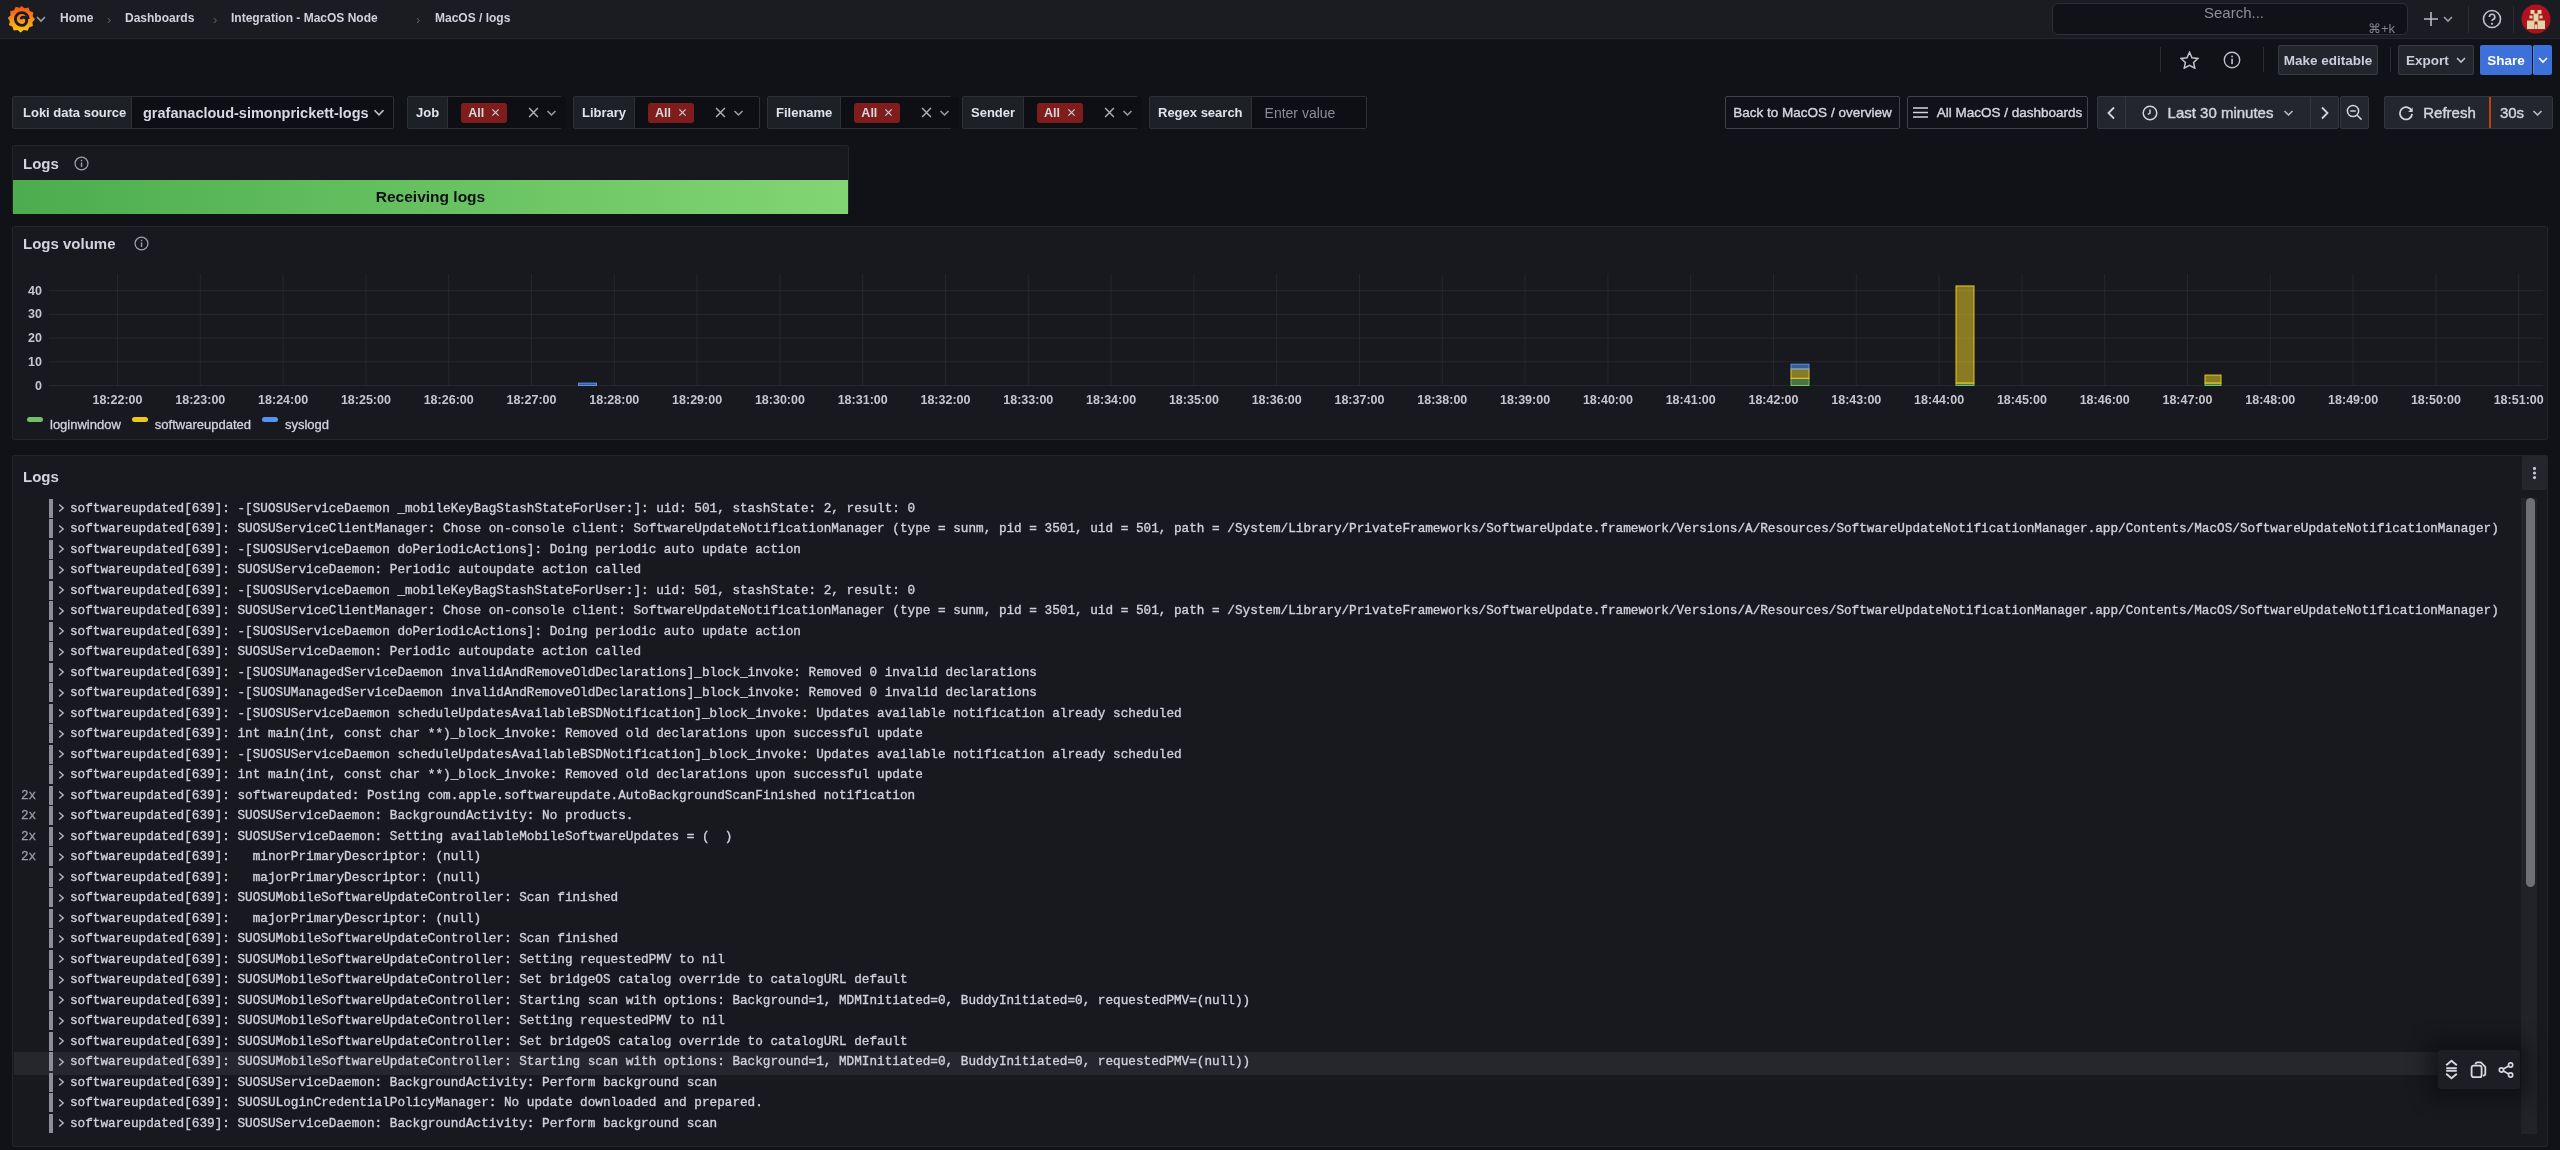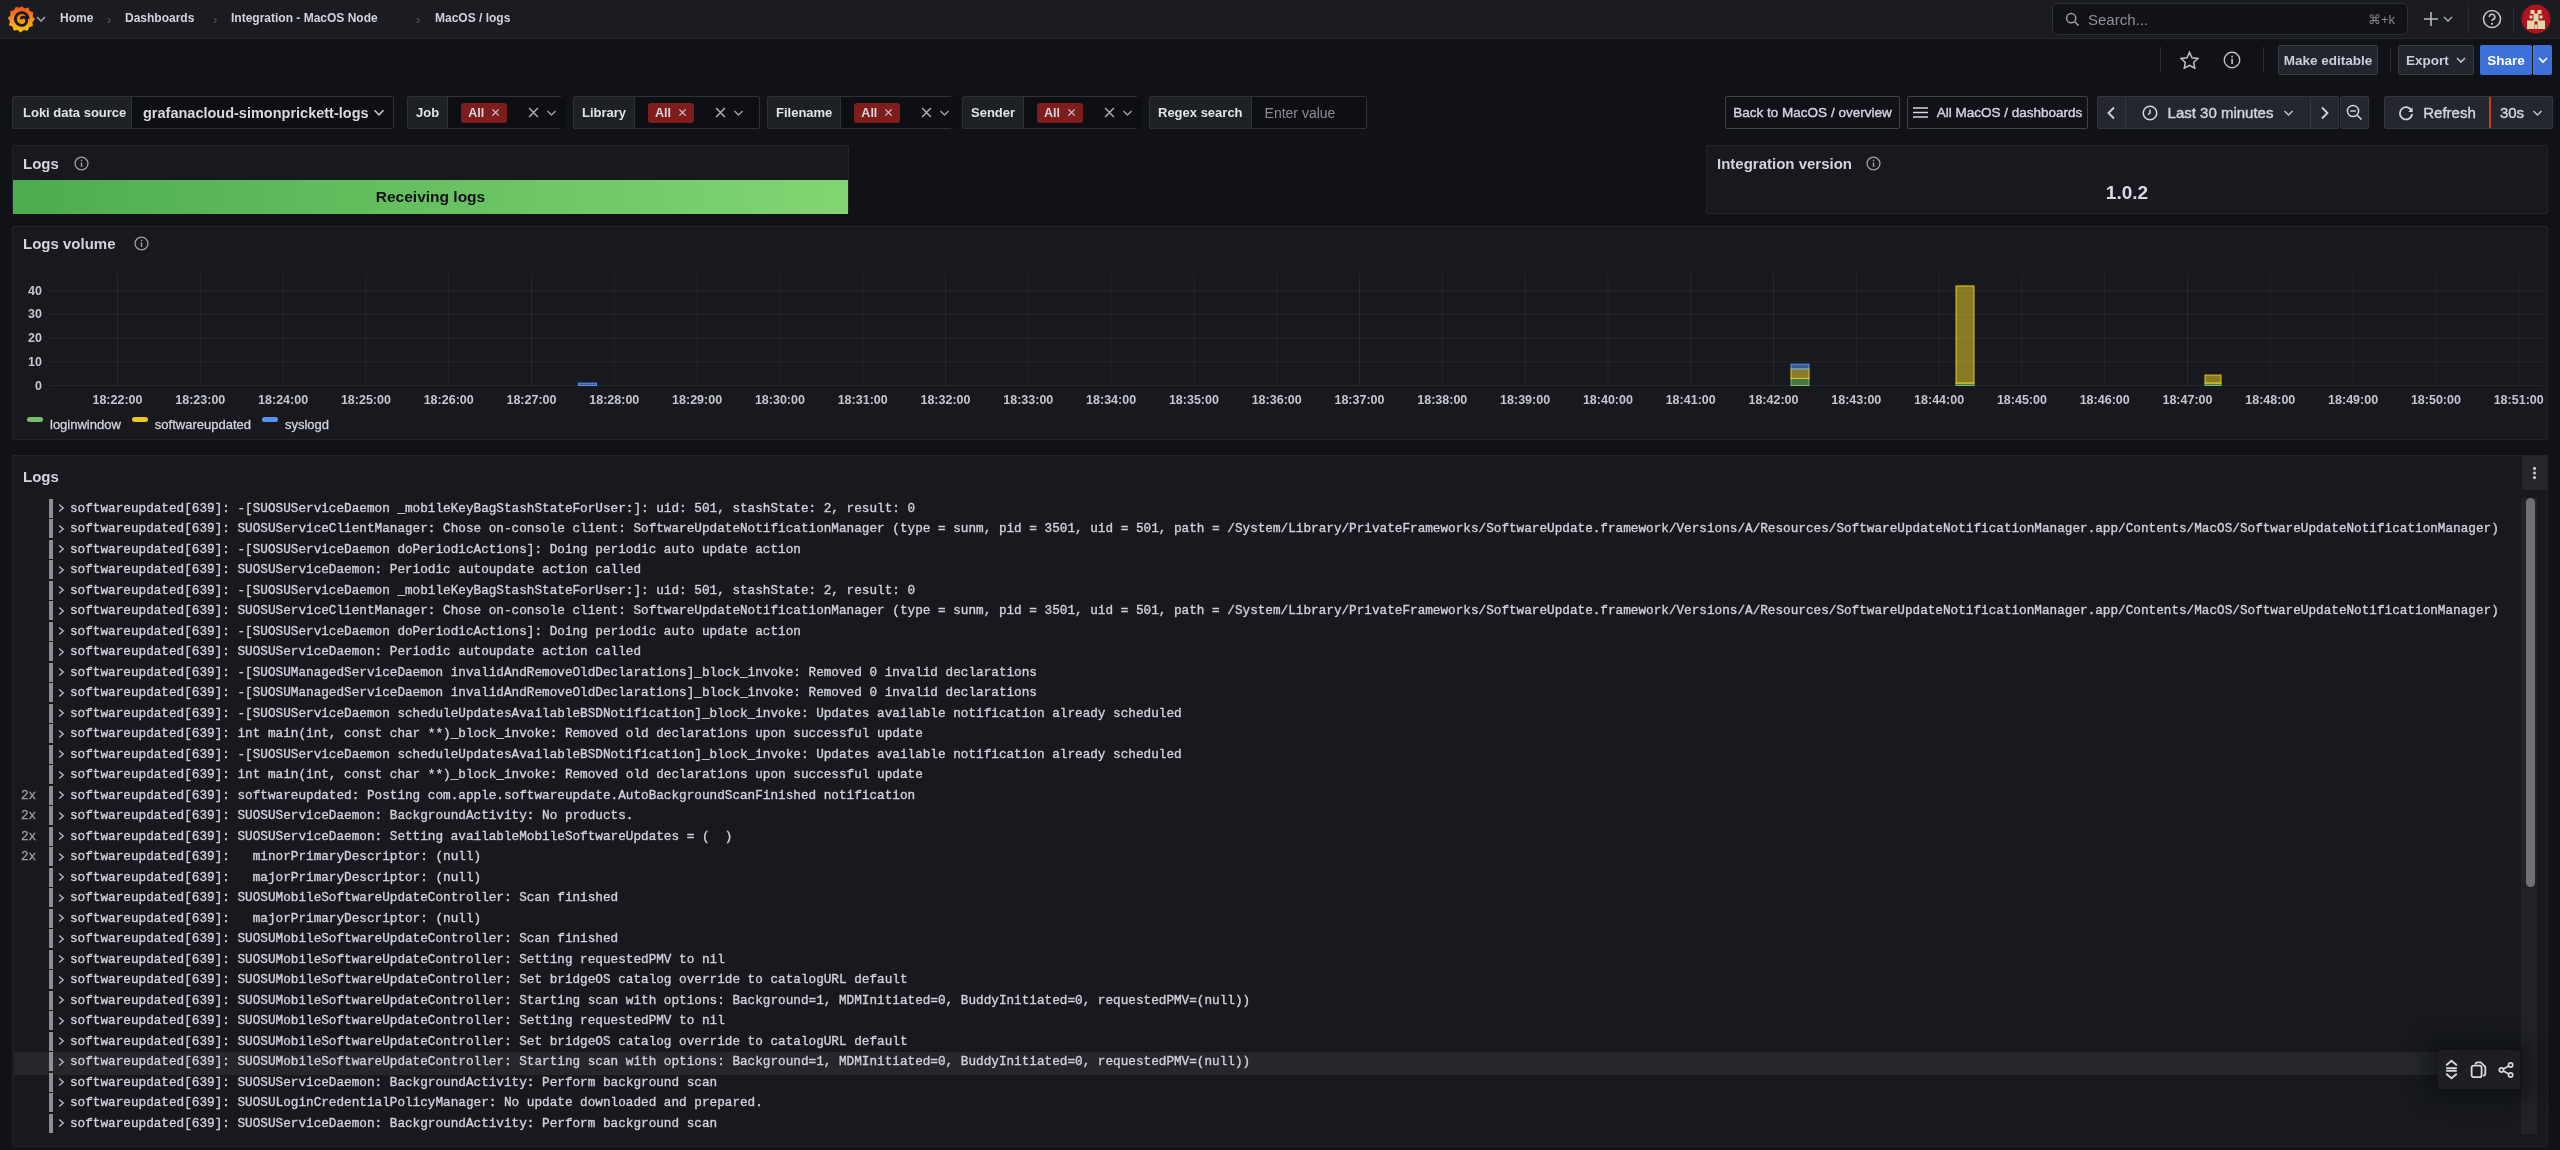--- a/index.html
+++ b/index.html
@@ -7,21 +7,21 @@
     font-family:"Liberation Sans", sans-serif; color:#ccccdc; }
   .abs { position:absolute; }
   #page { position:relative; width:2560px; height:1150px; }
 
   
   #nav { position:absolute; left:0; top:0; width:2560px; height:39px;
     background:#1a1c21; border-bottom:1px solid #25262c; }
   .crumb { font-size:12px; font-weight:700; color:#d1d1de; }
   .crumbsep { color:#5a5b62; font-size:13px; font-weight:400; }
   #searchbox { position:absolute; left:2052px; top:3px; width:356px; height:32px;
-    background:#111217; border:1px solid #2e3037; border-radius:6px; display:flex; align-items:center; }
+    background:#111217; border:1px solid #2e3037; border-radius:6px; display:flex; align-items:center;flex-direction:column; }
   .navicon { color:#aeb0b8; }
 
   
   .btn-sec { position:absolute; height:30px; top:45px; background:#22252b;
     border:1px solid #3a3c42; border-radius:2px; font-size:15px; font-weight:700;
     color:#ccccdc; display:flex; align-items:center; justify-content:center; }
   .vdiv { position:absolute; width:1px; background:#2c2d33; }
 
   
   .fgroup { position:absolute; top:96px; height:33px; border:1px solid #2e3036;
@@ -258,29 +258,20 @@
     <div class="ptitle" style="position:absolute;left:10px;top:9px">Logs</div>
     <svg class="abs" style="left:61px;top:10px" width="15" height="15" viewBox="0 0 20 20">
         <circle cx="10" cy="10" r="8.6" fill="none" stroke="#9fa0a8" stroke-width="1.7"></circle>
         <rect x="9.1" y="8.6" width="1.9" height="6" fill="#9fa0a8"></rect>
         <rect x="9.1" y="5" width="1.9" height="2" fill="#9fa0a8"></rect>
       </svg>
     <div style="position:absolute;left:0px;top:34px;width:835px;height:34px;background:linear-gradient(90deg,#4cad4e,#82d573);display:flex;align-items:center;justify-content:center;font-size:15.5px;font-weight:700;color:#0e1015">Receiving logs</div>
   </div>
 
 
-  <div class="panel" style="left:1706px;top:145px;width:842px;height:69px">
-    <div class="ptitle" style="position:absolute;left:10px;top:9px">Integration version</div>
-    <svg class="abs" style="left:159px;top:10px" width="15" height="15" viewBox="0 0 20 20">
-        <circle cx="10" cy="10" r="8.6" fill="none" stroke="#9fa0a8" stroke-width="1.7"></circle>
-        <rect x="9.1" y="8.6" width="1.9" height="6" fill="#9fa0a8"></rect>
-        <rect x="9.1" y="5" width="1.9" height="2" fill="#9fa0a8"></rect>
-      </svg>
-    <div style="position:absolute;left:0;top:36px;width:840px;text-align:center;font-size:19px;font-weight:700;color:#d9d9e3">1.0.2</div>
-  </div>
 
   <div class="panel" style="left:12px;top:226px;width:2536px;height:214px" id="volpanel">
     <div class="ptitle" style="position:absolute;left:10px;top:8px">Logs volume</div>
     <svg class="abs" style="left:121px;top:9px" width="15" height="15" viewBox="0 0 20 20">
         <circle cx="10" cy="10" r="8.6" fill="none" stroke="#9fa0a8" stroke-width="1.7"></circle>
         <rect x="9.1" y="8.6" width="1.9" height="6" fill="#9fa0a8"></rect>
         <rect x="9.1" y="5" width="1.9" height="2" fill="#9fa0a8"></rect>
       </svg>
     <svg class="abs" style="left:0;top:0" width="2534" height="212" id="volchart">
         <line x1="36" y1="158.5" x2="2530" y2="158.5" stroke="rgba(204,204,220,0.08)"></line>

